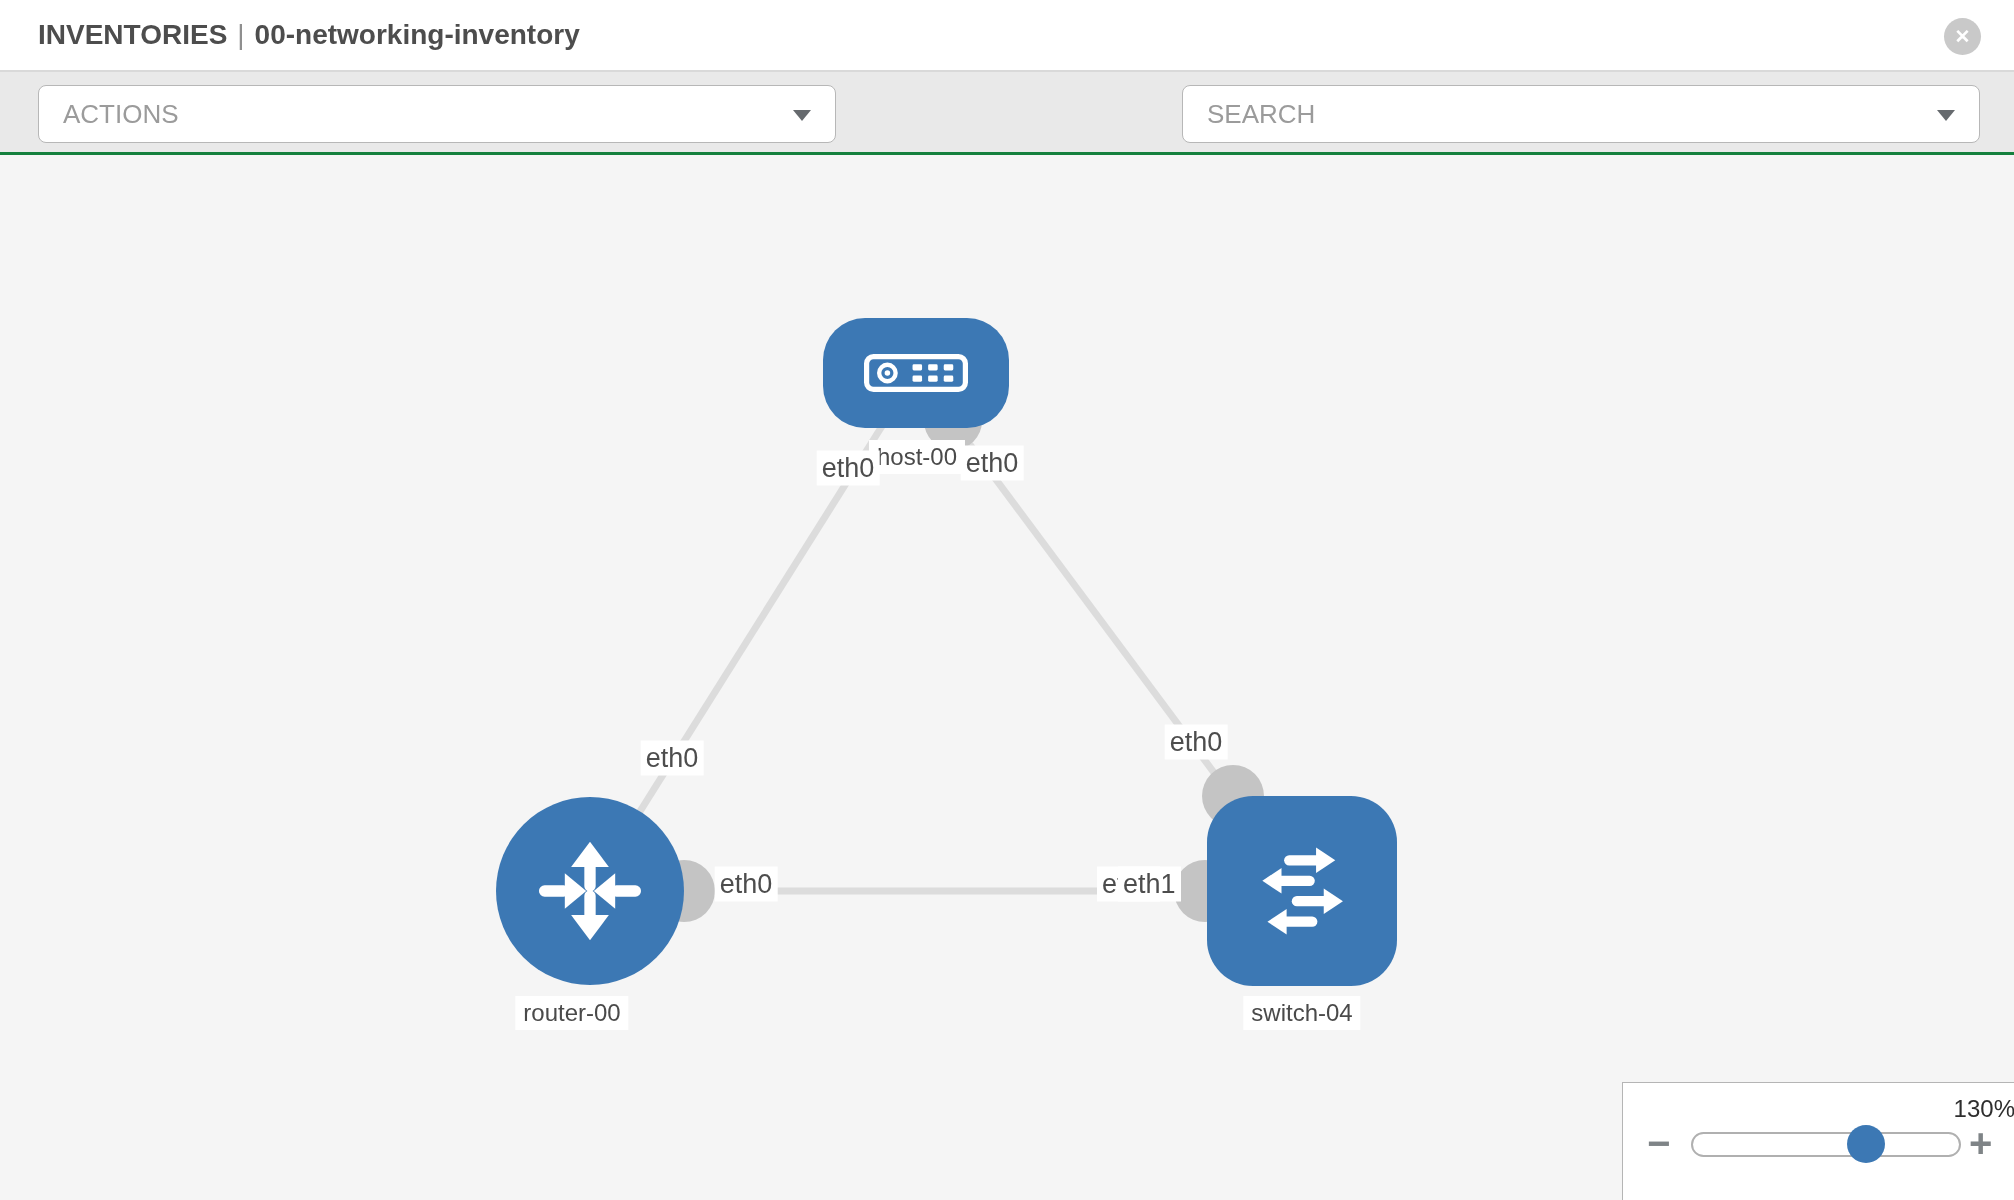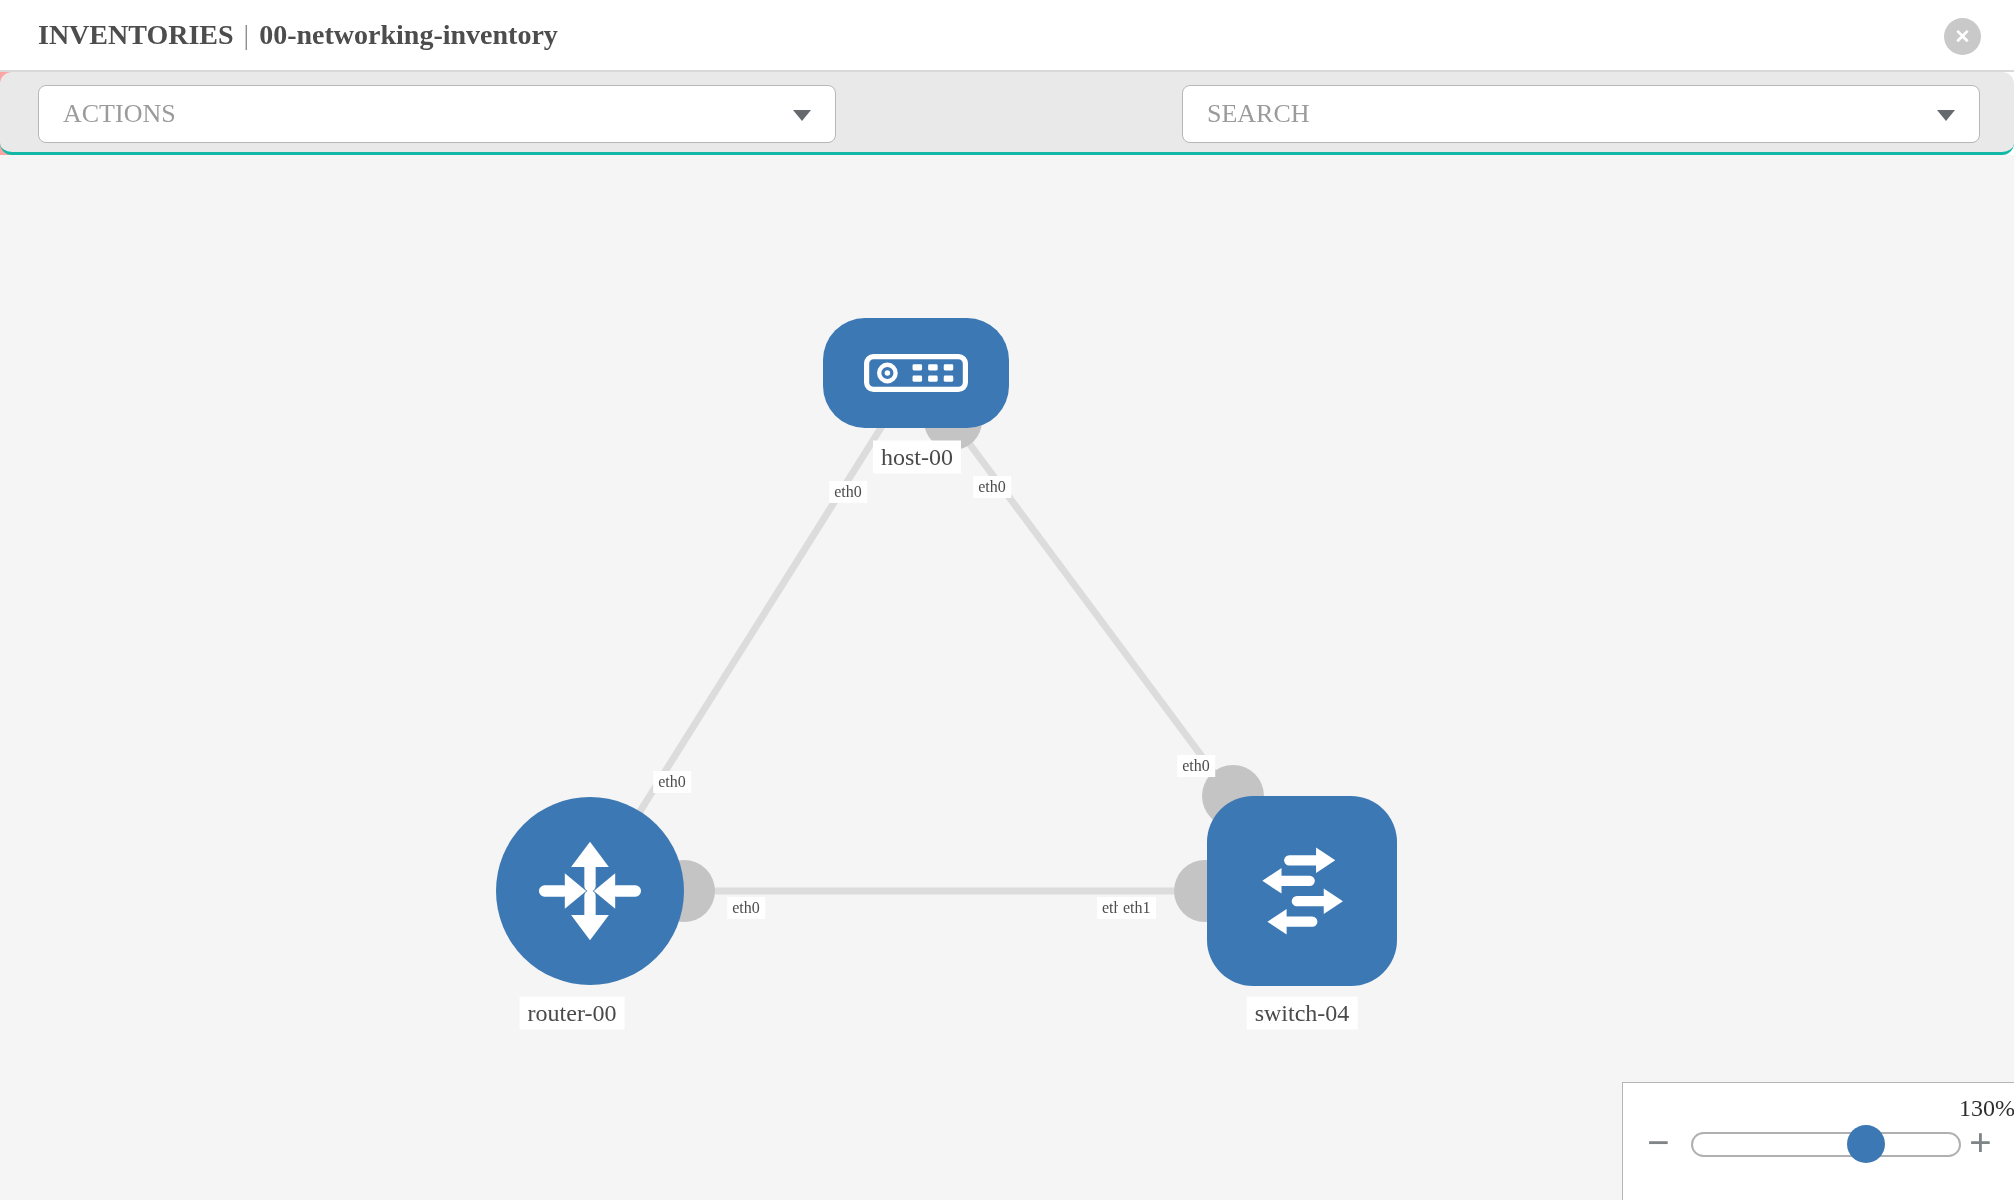--- a/index.html
+++ b/index.html
@@ -1,45 +1,45 @@
 <!DOCTYPE html>
 <html><head>
 <meta charset="utf-8">
 <style>
   * { margin:0; padding:0; box-sizing:border-box; }
   html,body { width:2014px; height:1200px; overflow:hidden; font-family:"Liberation Sans", sans-serif; }
-  .app { position:relative; width:1776px; height:1200px; background:#fca5a5;font-family:Liberation Serif, serif; }
+  .app { position:relative; width:1776px; height:1200px; background:#fca5a5; }
 
   
   .header { position:absolute; left:0; top:0; width:2014px; height:72px; background:#ffffff; border-bottom:2px solid #d9d9d9; }
   .header .title { position:absolute; left:38px; top:0; height:70px; line-height:70px; font-size:28px; font-weight:700; color:#4d4d4d; white-space:nowrap; }
   .header .title .sep { color:#8f8f8f; font-weight:400; padding:0 10px; }
   .close-btn { position:absolute; left:1944px; top:18px; width:37px; height:37px; border-radius:50%; background:#c9c9c9; color:#ffffff; text-align:center; line-height:37px; font-size:19px; font-weight:700; cursor:pointer; }
 
   
-  .toolbar { position:absolute; left:0; top:72px; width:2014px; height:83px; background:#e9e9e9; border-bottom:3px solid #14b8a6;border-radius:12px; }
+  .toolbar { position:absolute; left:0; top:72px; width:2014px; height:83px; background:#e9e9e9; border-bottom:3px solid #15803d; }
   .combo { position:absolute; top:13px; height:58px; background:#ffffff; border:1px solid #b7b7b7; border-radius:8px; color:#9b9b9b; font-size:26px; line-height:56px; padding-left:24px; cursor:pointer; }
   .combo.actions { left:38px;  width:798px; }
   .combo.search  { left:1182px; width:798px; }
   .caret { position:absolute; right:24px; top:24px; width:0; height:0; border-left:9px solid transparent; border-right:9px solid transparent; border-top:11px solid #666a6e; }
   .tool-icon { position:absolute; top:94px; cursor:pointer; }
   .tool-icon.wrench { left:1048px; }
   .tool-icon.key    { left:1108px; }
 
   
   .canvas { position:absolute; left:0; top:155px; width:2014px; height:1045px; background:#f5f5f5; overflow:hidden; }
   .links-layer { position:absolute; left:0; top:0; width:2014px; height:1045px; }
 
   .node { position:absolute; background:#3c78b4; display:flex; align-items:center; justify-content:center; cursor:pointer; }
   .node.host   { left:823px; top:163px; width:186px; height:110px; border-radius:42px; }
   .node.router { left:496px; top:642px; width:188px; height:188px; border-radius:50%; }
   .node.switch { left:1207px; top:641px; width:190px; height:190px; border-radius:46px; }
 
   .node-label { position:absolute; transform:translate(-50%,-50%); background:#ffffff; color:#4a4a4a; font-size:24px; padding:3px 8px; white-space:nowrap; }
-  .if-label   { position:absolute; transform:translate(-50%,-50%); background:#ffffff; color:#4d4d4d; font-size:16px; padding:2px 5px; white-space:nowrap;margin-top:24px; }
+  .if-label   { position:absolute; transform:translate(-50%,-50%); background:#ffffff; color:#4d4d4d; font-size:27px; padding:2px 5px; white-space:nowrap; }
   .if-label.anchored { transform:translateY(-50%); }
 
   
   .zoom-panel { position:absolute; left:1622px; top:927px; width:400px; height:280px; background:#ffffff; border:1px solid #b5b5b5; }
   .zoom-level { position:absolute; left:0; top:12px; width:392px; text-align:right; font-size:24px; color:#2e2e2e; }
   .zoom-out, .zoom-in { position:absolute; top:38px; font-size:40px; font-weight:900; color:#7f8487; cursor:pointer; line-height:44px; }
   .zoom-out { left:24px; }
   .zoom-in  { left:346px; }
   .slider-track { position:absolute; left:68px; top:49px; width:270px; height:25px; border:2px solid #b0b0b0; border-radius:13px; background:#ffffff; cursor:pointer; }
   .slider-knob { position:absolute; left:154px; top:-9px; width:38px; height:38px; border-radius:50%; background:#3c78b4; cursor:pointer; }

